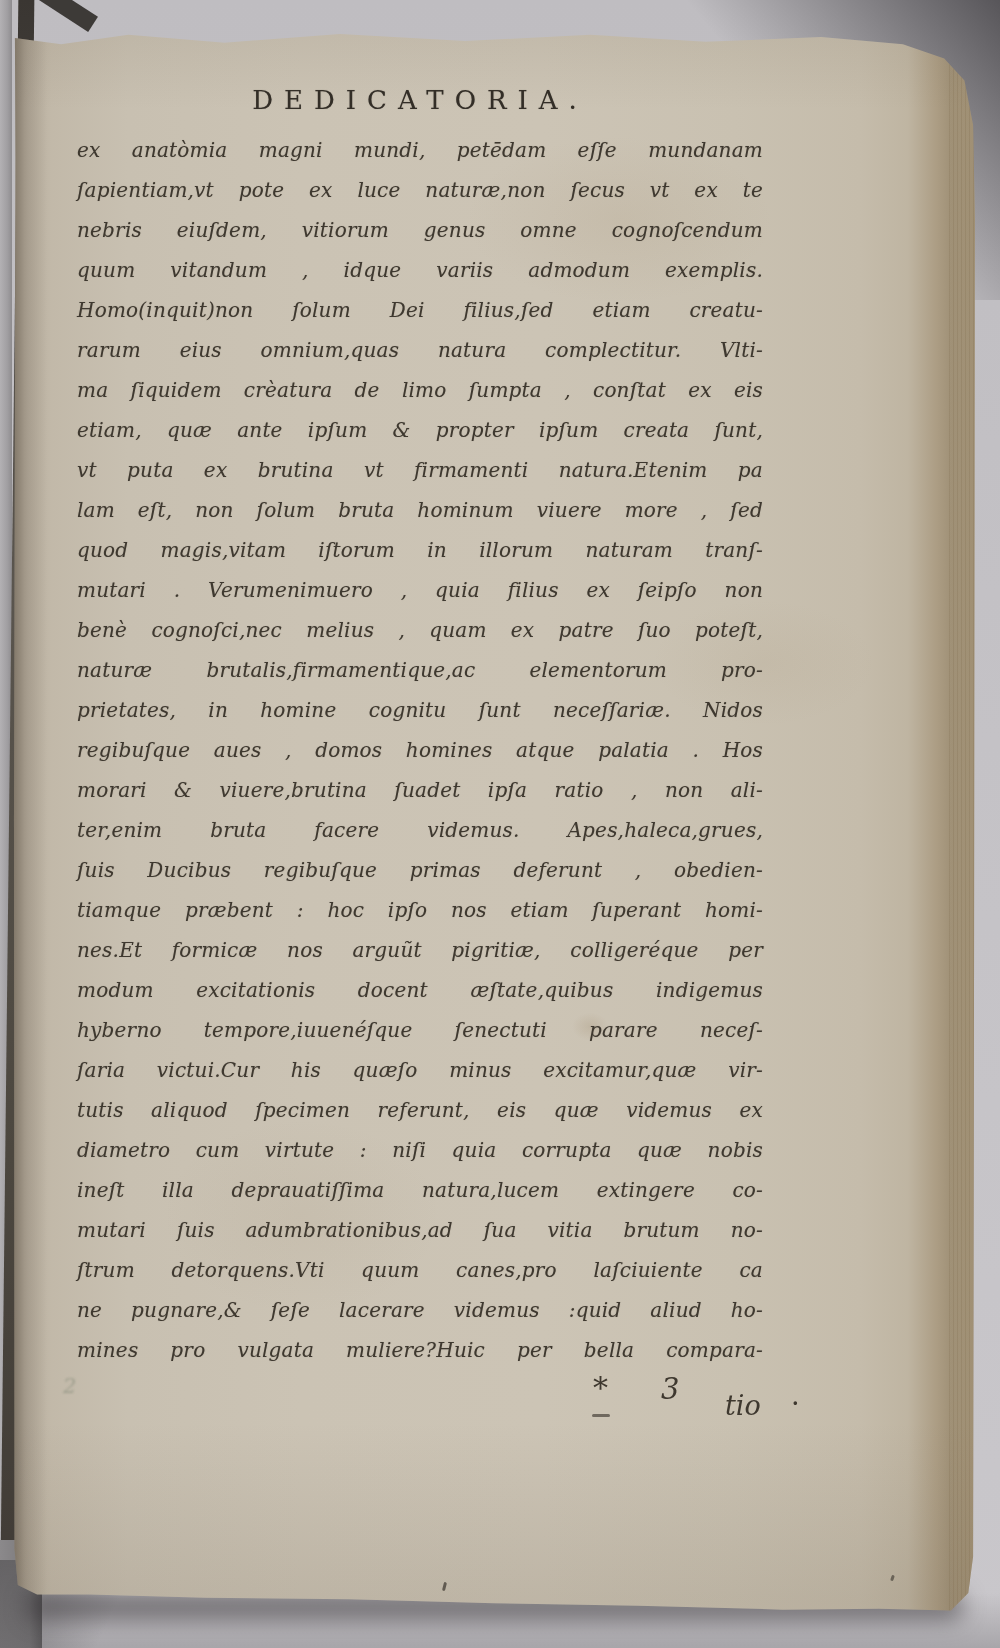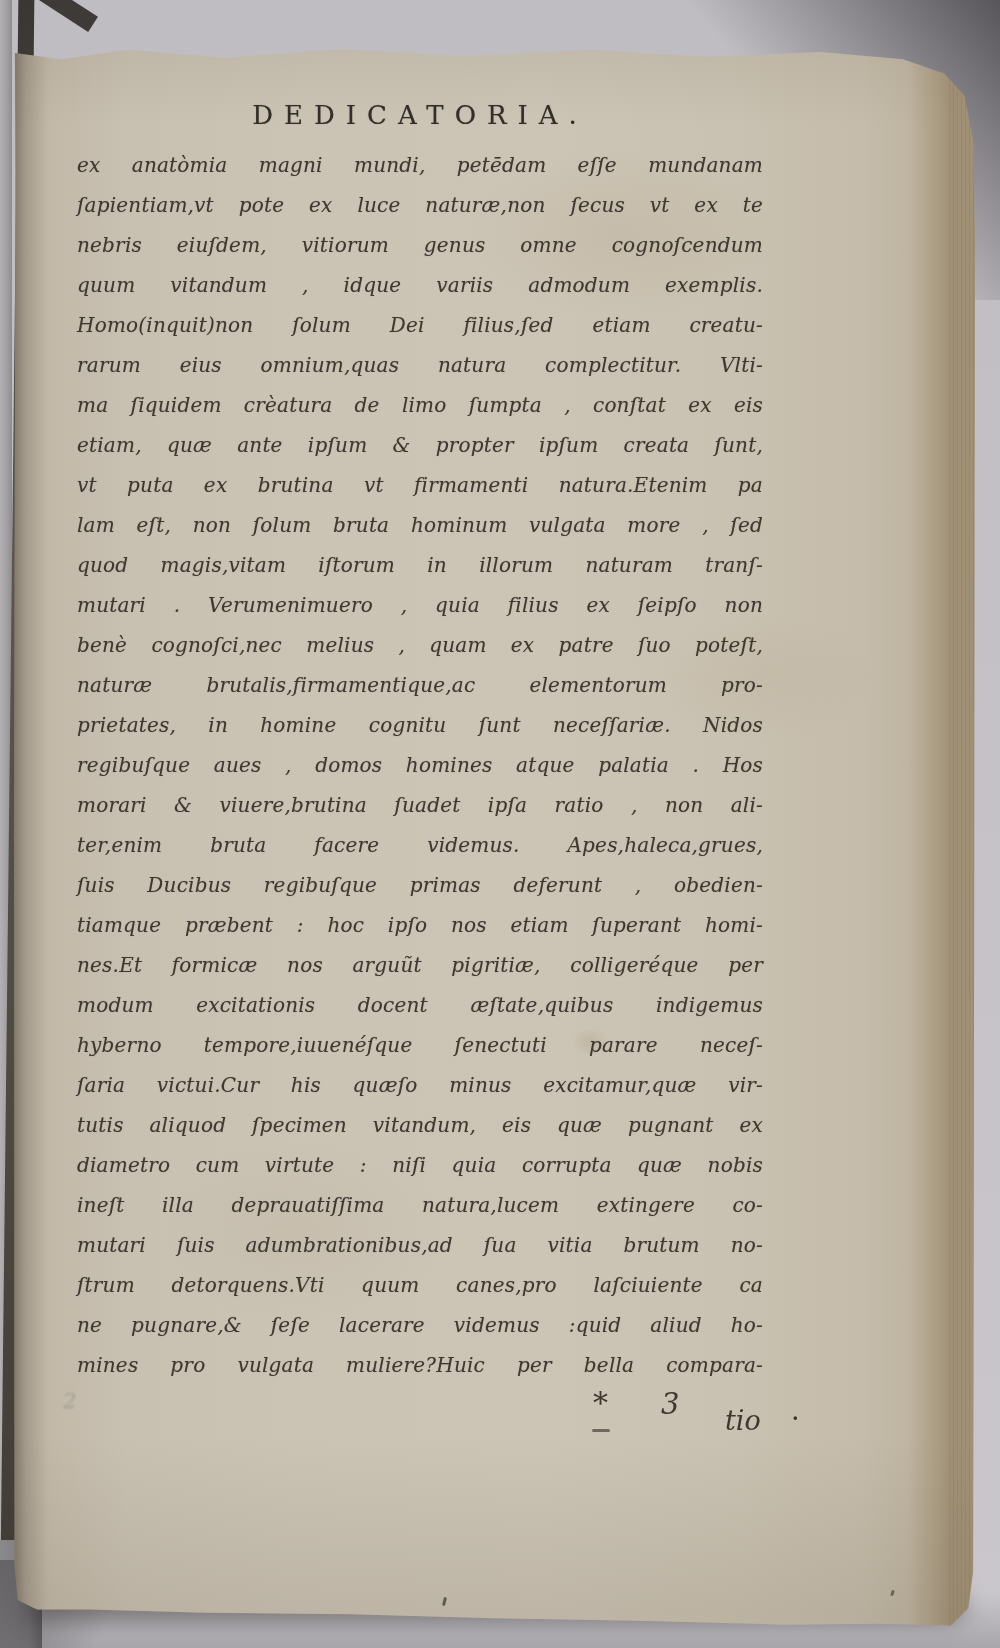--- a/index.html
+++ b/index.html
@@ -44,21 +44,21 @@
   .bl-shadow{
     position:absolute;left:0;top:1560px;width:170px;height:88px;
     background:linear-gradient(115deg, rgba(70,68,70,0.55), rgba(70,68,70,0) 65%);
   }
   .page-shadow{
     position:absolute;left:26px;top:1592px;width:938px;height:28px;
     background:rgba(52,50,52,0.55);filter:blur(11px);border-radius:14px;
   }
   
   .page{
-    position:absolute;left:13px;top:45px;width:962px;height:1582px;
+    position:absolute;left:13px;top:30px;width:962px;height:1582px;
     background:
       radial-gradient(220px 120px at 63% 12%, rgba(150,125,90,0.10), transparent 70%),
       radial-gradient(160px 90px at 78% 40%, rgba(150,125,90,0.08), transparent 70%),
       radial-gradient(200px 140px at 30% 75%, rgba(140,120,90,0.07), transparent 70%),
       radial-gradient(26px 20px at 60% 63%, rgba(130,100,60,0.14), transparent 70%),
       linear-gradient(180deg, rgba(105,92,74,0.10) 0%, rgba(105,92,74,0) 5%, rgba(105,92,74,0) 88%, rgba(105,92,74,0.14) 99%),
       linear-gradient(90deg,#9e9484 0%,#b5ab9b 1.2%,#c2b9a9 4%,#c8c0b1 12%,var(--paper) 30%,#ccc4b5 55%,#c9c1b1 75%,#c5bcab 88%,#bfb5a2 93%,#ac9d84 96%,#a09177 97.5%,var(--page_edge) 100%);
     clip-path:polygon(
       0.2% 0.5%, 5% 0.9%, 12% 0.3%, 22% 0.8%, 34% 0.25%, 47% 0.7%, 60% 0.3%,
       72% 0.75%, 84% 0.45%, 92.5% 0.9%, 96.8% 1.8%, 98.9% 3.2%, 99.8% 6%,
@@ -130,36 +130,36 @@
 
       <div class="line">ex anatòmia magni mundi, petēdam eſſe mundanam</div>
           <div class="line">ſapientiam,vt pote ex luce naturæ,non ſecus vt ex te</div>
           <div class="line">nebris eiuſdem, vitiorum genus omne cognoſcendum</div>
           <div class="line">quum vitandum , idque variis admodum exemplis.</div>
           <div class="line">Homo(inquit)non ſolum Dei filius,ſed etiam creatu-</div>
           <div class="line">rarum eius omnium,quas natura complectitur. Vlti-</div>
           <div class="line">ma ſiquidem crèatura de limo ſumpta , conſtat ex eis</div>
           <div class="line">etiam, quæ ante ipſum &amp; propter ipſum creata ſunt,</div>
           <div class="line">vt puta ex brutina vt firmamenti natura.Etenim pa</div>
-          <div class="line">lam eſt, non ſolum bruta hominum vulgata more , ſed</div>
+          <div class="line">lam eſt, non ſolum bruta hominum viuere more , ſed</div>
           <div class="line">quod magis,vitam iſtorum in illorum naturam tranſ-</div>
           <div class="line">mutari . Verumenimuero , quia filius ex ſeipſo non</div>
           <div class="line">benè cognoſci,nec melius , quam ex patre ſuo poteſt,</div>
           <div class="line">naturæ brutalis,firmamentique,ac elementorum pro-</div>
           <div class="line">prietates, in homine cognitu ſunt neceſſariæ. Nidos</div>
           <div class="line">regibuſque aues , domos homines atque palatia . Hos</div>
           <div class="line">morari &amp; viuere,brutina ſuadet ipſa ratio , non ali-</div>
           <div class="line">ter,enim bruta facere videmus. Apes,haleca,grues,</div>
           <div class="line">ſuis Ducibus regibuſque primas deferunt , obedien-</div>
           <div class="line">tiamque præbent : hoc ipſo nos etiam ſuperant homi-</div>
           <div class="line">nes.Et formicæ nos arguũt pigritiæ, colligeréque per</div>
           <div class="line">modum excitationis docent æſtate,quibus indigemus</div>
           <div class="line">hyberno tempore,iuuenéſque ſenectuti parare neceſ-</div>
           <div class="line">ſaria victui.Cur his quæſo minus excitamur,quæ vir-</div>
-          <div class="line">tutis aliquod ſpecimen vitandum, eis quæ pugnant ex</div>
+          <div class="line">tutis aliquod ſpecimen referunt, eis quæ videmus ex</div>
           <div class="line">diametro cum virtute : niſi quia corrupta quæ nobis</div>
           <div class="line">ineſt illa deprauatiſſima natura,lucem extingere co-</div>
           <div class="line">mutari ſuis adumbrationibus,ad ſua vitia brutum no-</div>
           <div class="line">ſtrum detorquens.Vti quum canes,pro laſciuiente ca</div>
           <div class="line">ne pugnare,&amp; ſeſe lacerare videmus :quid aliud ho-</div>
           <div class="line">mines pro vulgata muliere?Huic per bella compara-</div>
         </div>
 
       <div class="sig-row">
         <span class="show-through">2</span>

